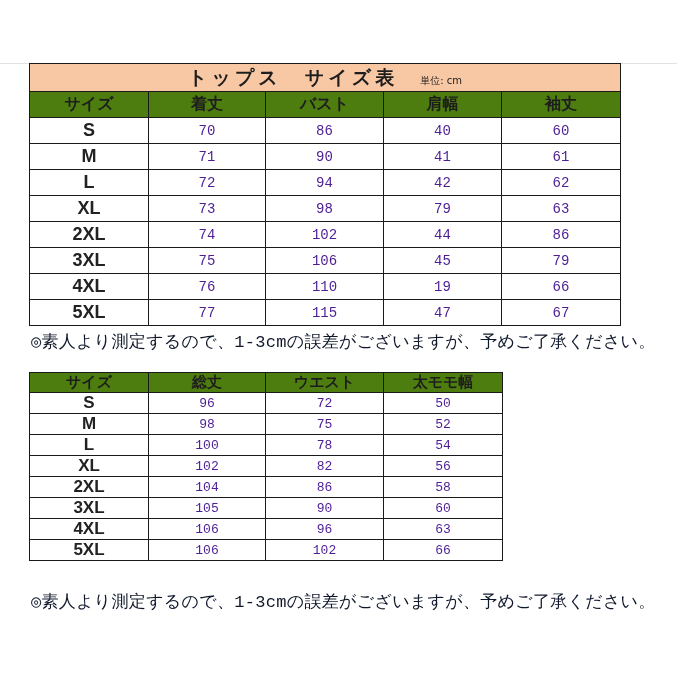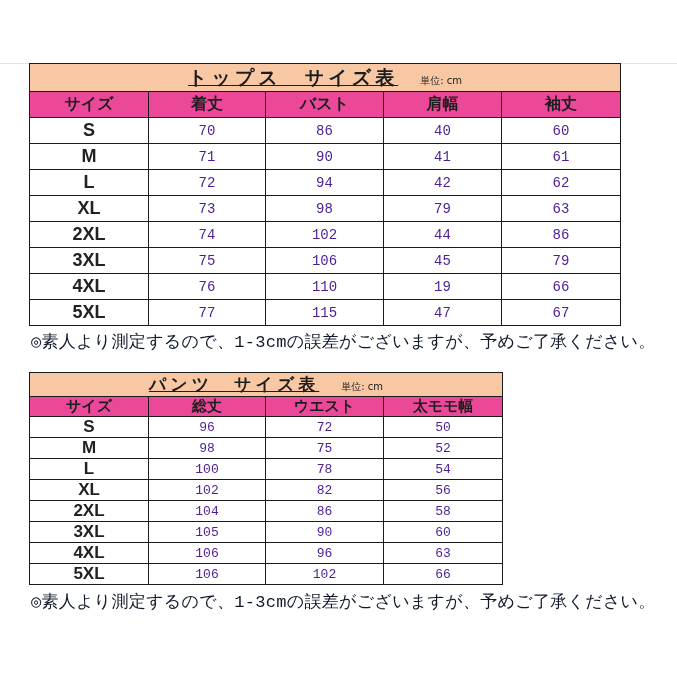--- a/index.html
+++ b/index.html
@@ -11,27 +11,27 @@
       position: absolute; left: 0; top: 63px; width: 677px; height: 1px; background: #e2e2e2;
     }
     table.size {
       position: absolute; border-collapse: collapse; table-layout: fixed;
     }
     table.size td {
       border: 1px solid #1a1a1a; text-align: center; padding: 0; overflow: hidden; white-space: nowrap;
     }
     .title-cell { background: #f8c7a4; position: relative; }
     .title-text {
-      font-family: "DejaVu Serif", serif; font-weight: bold; color: #1d1d1d; letter-spacing: 4px; text-decoration: underline;
+      font-family: "DejaVu Serif", serif; font-weight: bold; color: #1d1d1d; letter-spacing: 4px;
     }
     .unit {
       font-family: "DejaVu Sans", sans-serif; font-size: 10px; color: #222; margin-left: 22px; letter-spacing: 0;
     }
     .head-cell {
-      background: #ec4899; font-family: "DejaVu Serif", serif; font-weight: bold; color: #1d1d1d;
+      background: #4d7c0f; font-family: "DejaVu Serif", serif; font-weight: bold; color: #1d1d1d;
     }
     .size-cell {
       font-family: "Liberation Sans", sans-serif; font-weight: bold; color: #222;
     }
     .num-cell {
       font-family: Liberation Mono, monospace; color: #4c1d95;
     }
     
     #tops { left: 29px; top: 63px; width: 591px; }
     #tops .title-cell { height: 27px; }
@@ -143,25 +143,20 @@
 <div class="note" id="note-tops">◎素人より測定するので、1-3cmの誤差がございますが、予めご了承ください。</div>
 
 <table class="size" id="pants">
   <colgroup>
     <col style="width:119px">
       <col style="width:117px">
       <col style="width:118px">
       <col style="width:119px">
   </colgroup>
   <tbody>
-      <tr>
-    <td class="title-cell" colspan="4">
-      <span class="title-text">パンツ　サイズ表</span><span class="unit">単位: cm</span>
-    </td>
-  </tr>
   <tr>
     <td class="head-cell">サイズ</td>
     <td class="head-cell">総丈</td>
     <td class="head-cell">ウエスト</td>
     <td class="head-cell">太モモ幅</td>
   </tr>
   <tr class="body-row">
     <td class="size-cell">S</td>
     <td class="num-cell">96</td>
     <td class="num-cell">72</td>

